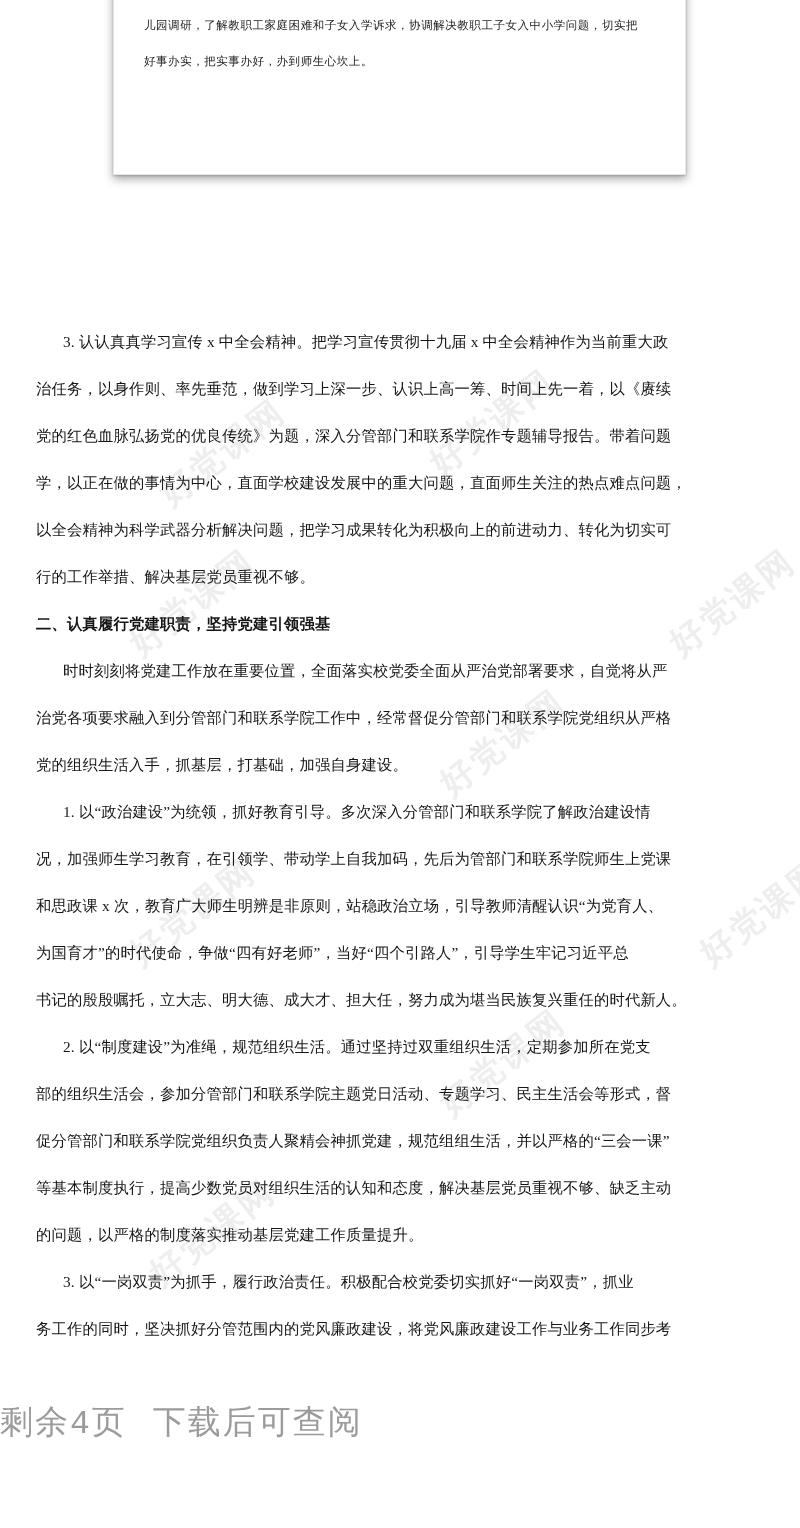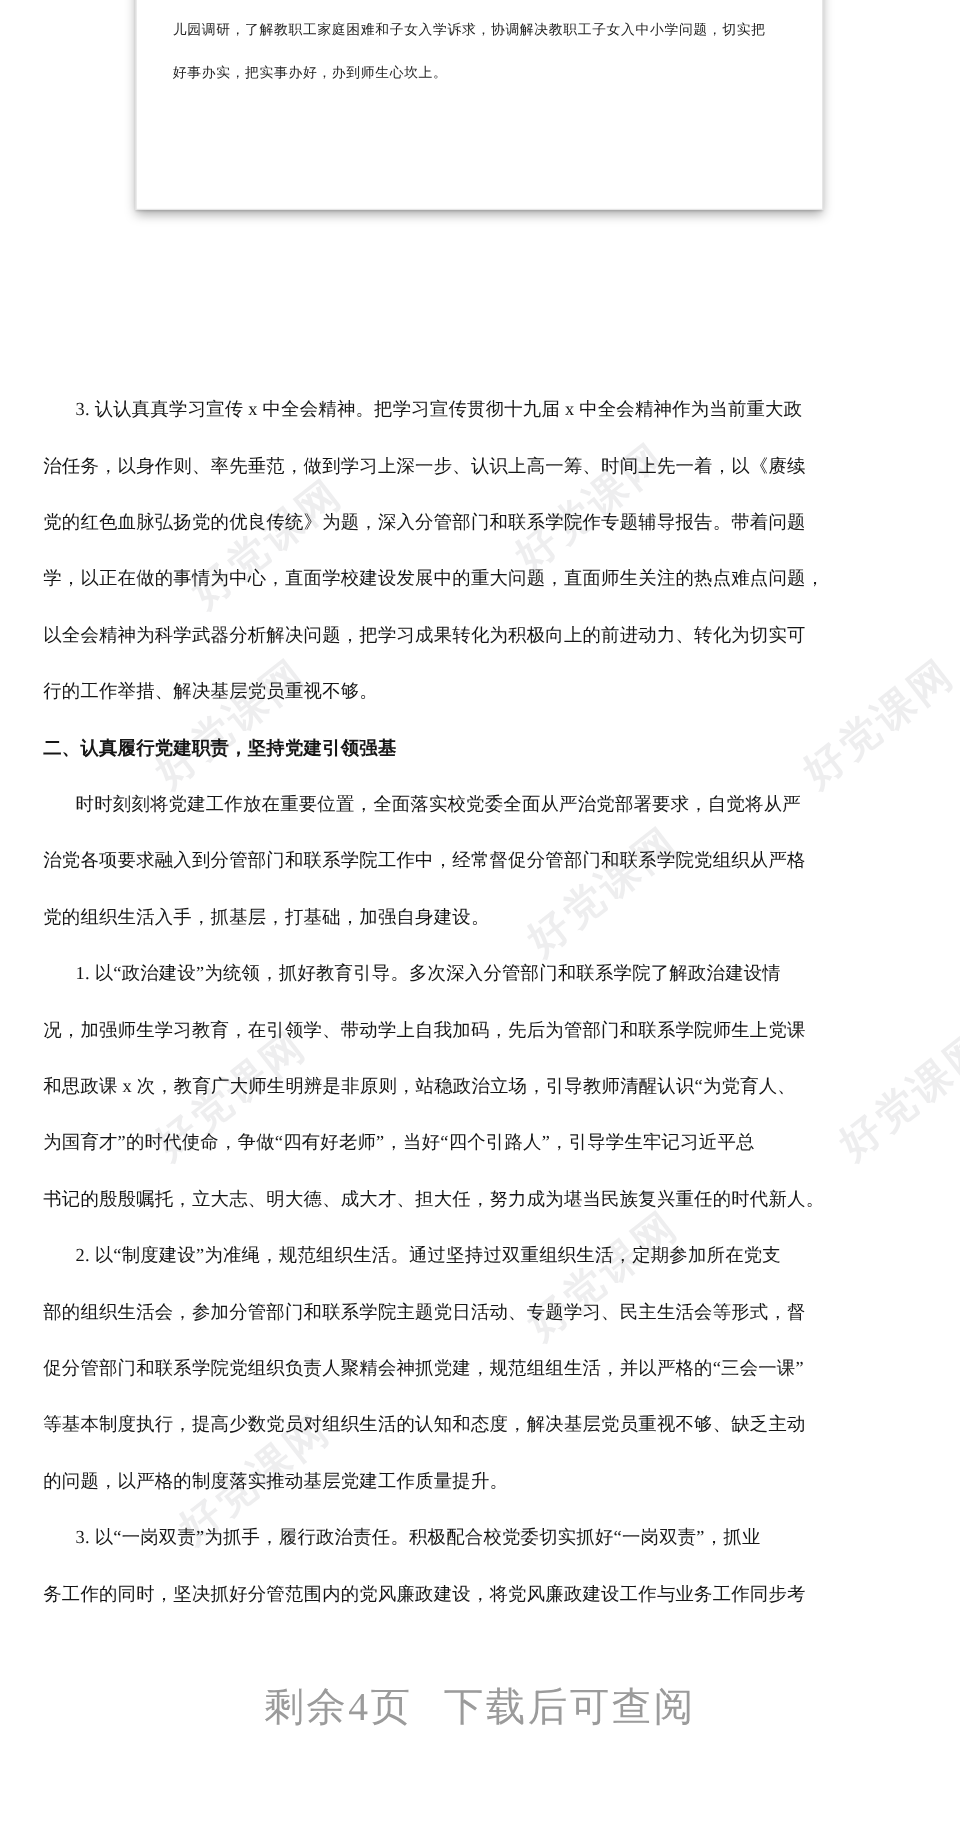--- a/index.html
+++ b/index.html
@@ -93,22 +93,22 @@
   .doc-line.heading {
     font-weight: 700;
   }
 
   
   .footer-notice {
     position: absolute;
     left: 0;
     top: 1400px;
     width: 800px;
-    text-align: center;
-    font-family: Liberation Serif, serif;
+    text-align: left;
+    font-family: Liberation Mono, monospace;
     font-size: 33px;
     letter-spacing: 2px;
     color: #9b9b9b;
     z-index: 3;
   }
   .footer-notice .gap {
     display: inline-block;
     width: 26px;
   }
 </style>

